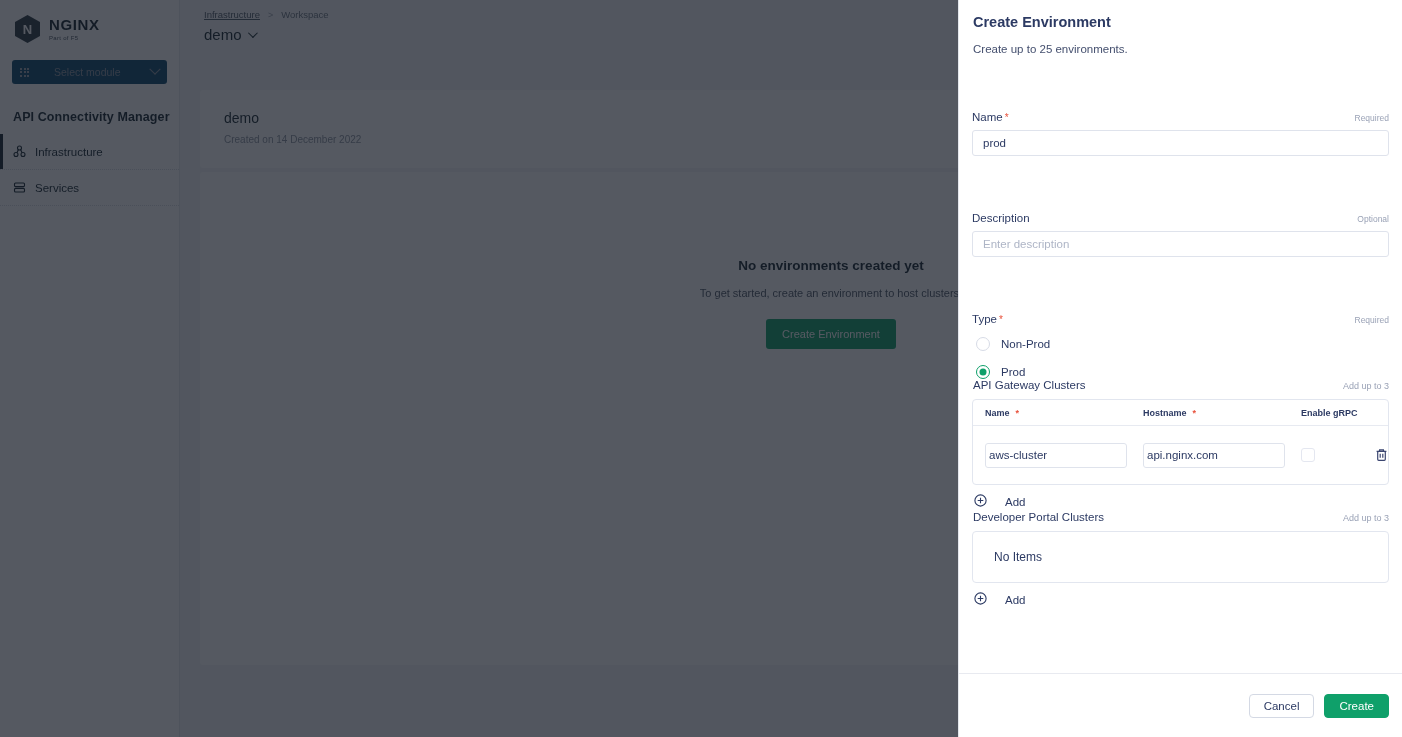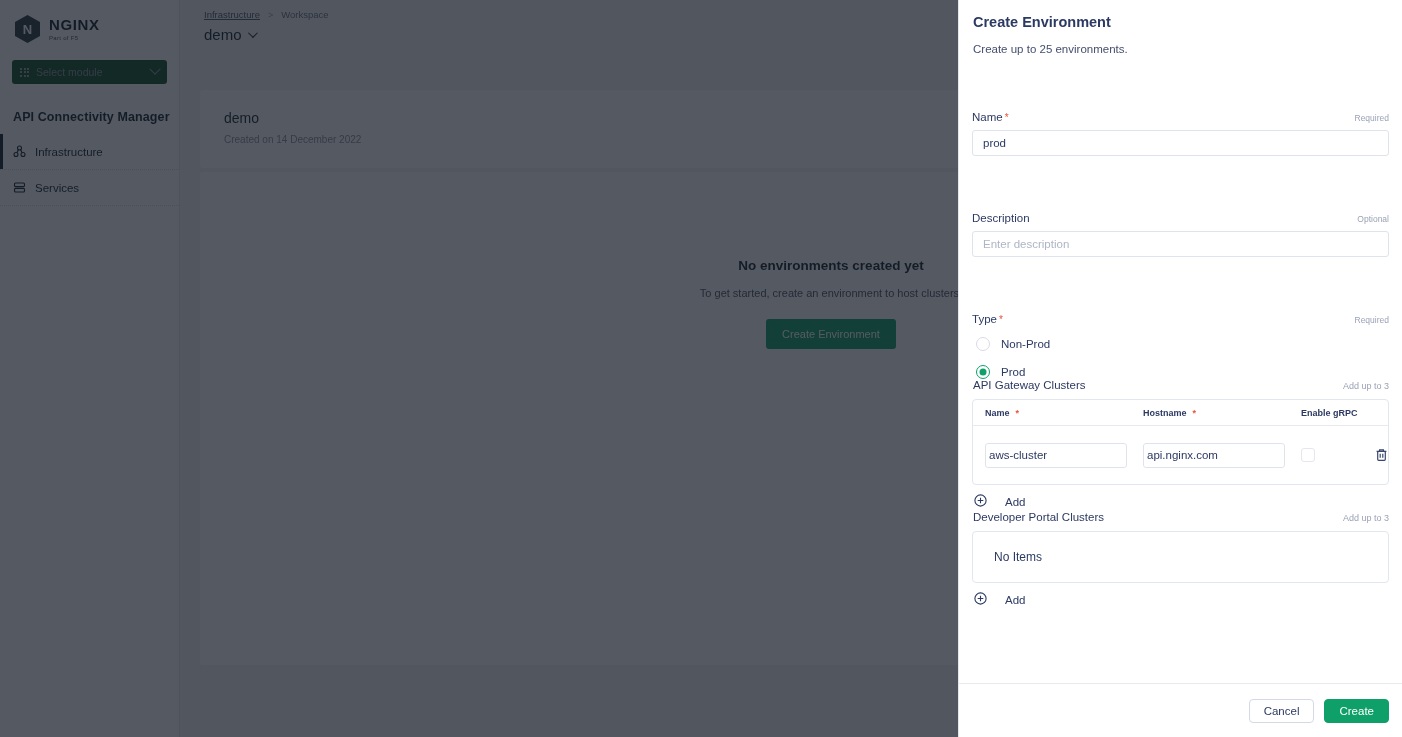--- a/index.html
+++ b/index.html
@@ -21,22 +21,22 @@
   .logo-row { display: flex; align-items: center; gap: 8px; padding: 14px 0 10px 14px; }
   .logo-hex {
     width: 27px; height: 30px; position: relative; flex: 0 0 27px;
   }
   .logo-hex svg { display:block; }
   .logo-text { line-height: 1; }
   .logo-name { font-size: 15px; font-weight: bold; letter-spacing: .6px; color: #13222b; }
   .logo-sub { font-size: 6px; color: #4a5560; letter-spacing: .3px; margin-top: 2px; }
 
   .module-select {
-    margin: 6px 12px 0 12px; height: 24px; background: #14532d; border-radius: 3px;
-    display: flex; align-items: center; gap: 7px; padding: 0 8px; cursor: pointer;
+    margin: 6px 12px 0 12px; height: 24px; background: #0c4a6e; border-radius: 3px;
+    display: flex; align-items: center; gap: 25px; padding: 0 8px; cursor: pointer;
   }
   .grid-icon { display: grid; grid-template-columns: repeat(3, 2px); grid-gap: 1.5px; }
   .grid-icon i { width: 2px; height: 2px; background: #9aa1ac; display: block; }
   .module-label { font-size: 10.5px; color: #8d95a1; flex: 1; }
   .chev { width: 8px; height: 8px; border-right: 1.4px solid #8d95a1; border-bottom: 1.4px solid #8d95a1;
           transform: rotate(45deg) translate(-2px,-2px); }
 
   .acm-title {
     margin: 26px 0 10px 13px; font-size: 12.5px; font-weight: bold; color: #16272f; letter-spacing: .1px;
   }
@@ -155,21 +155,21 @@
   }
   .addlink span { font-size: 11.5px; color: #2c3a63; }
 
   .noitems {
     margin-top: 8px; border: 1px solid #e2e6ef; border-radius: 4px; height: 52px;
     display: flex; align-items: center; padding-left: 21px; background: #fff;
   }
   .noitems span { font-size: 12px; color: #2c3a63; }
 
   .panel-footer {
-    height: 54px; border-top: 1px solid #e8eaf0; display: flex; align-items: center;
+    height: 64px; border-top: 1px solid #e8eaf0; display: flex; align-items: center;
     justify-content: flex-end; gap: 10px; padding-right: 13px;
   }
   .btn { border-radius: 4px; font-size: 11.5px; font-family: inherit; cursor: pointer; height: 24px; padding: 0 14px; }
   .btn-cancel { background: #fff; color: #2c3a63; border: 1px solid #d4d9e4; }
   .btn-create { background: #0fa06a; color: #fff; border: 1px solid #0fa06a; }
 </style>
 </head>
 <body>
 
 <div id="app">

